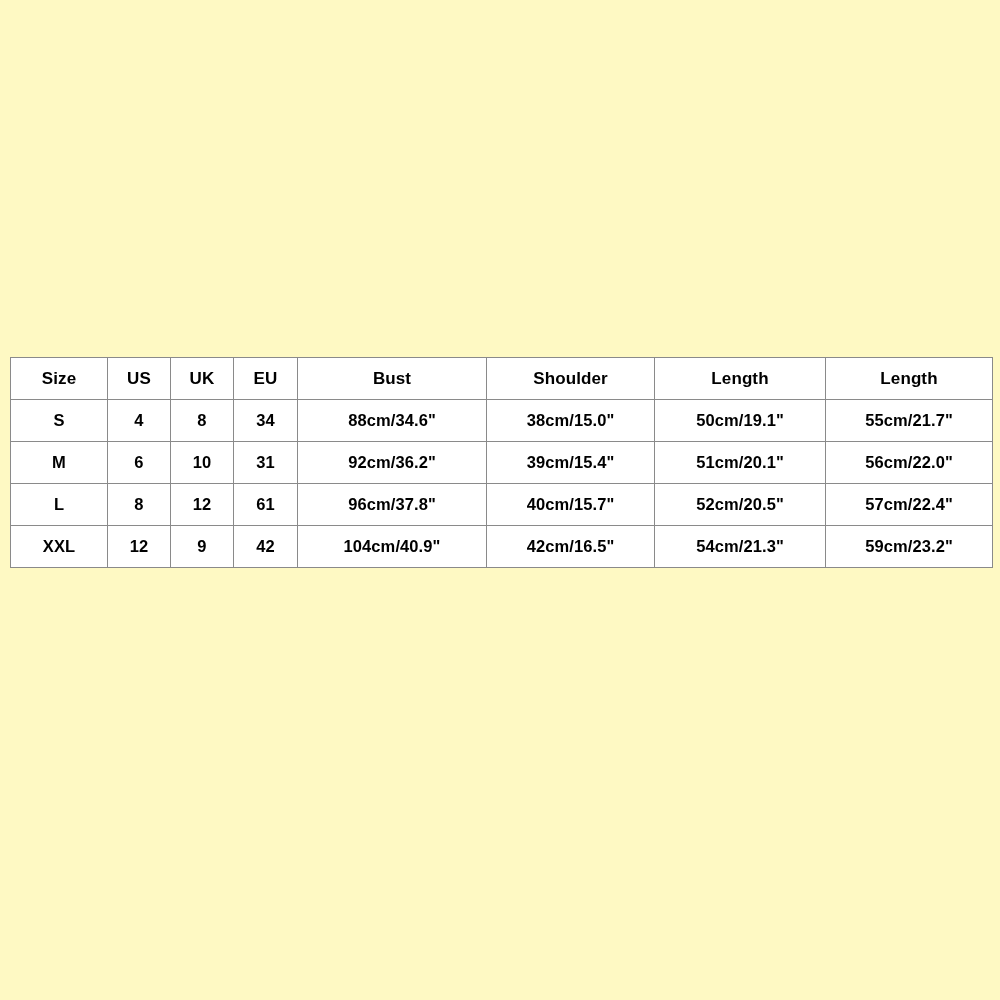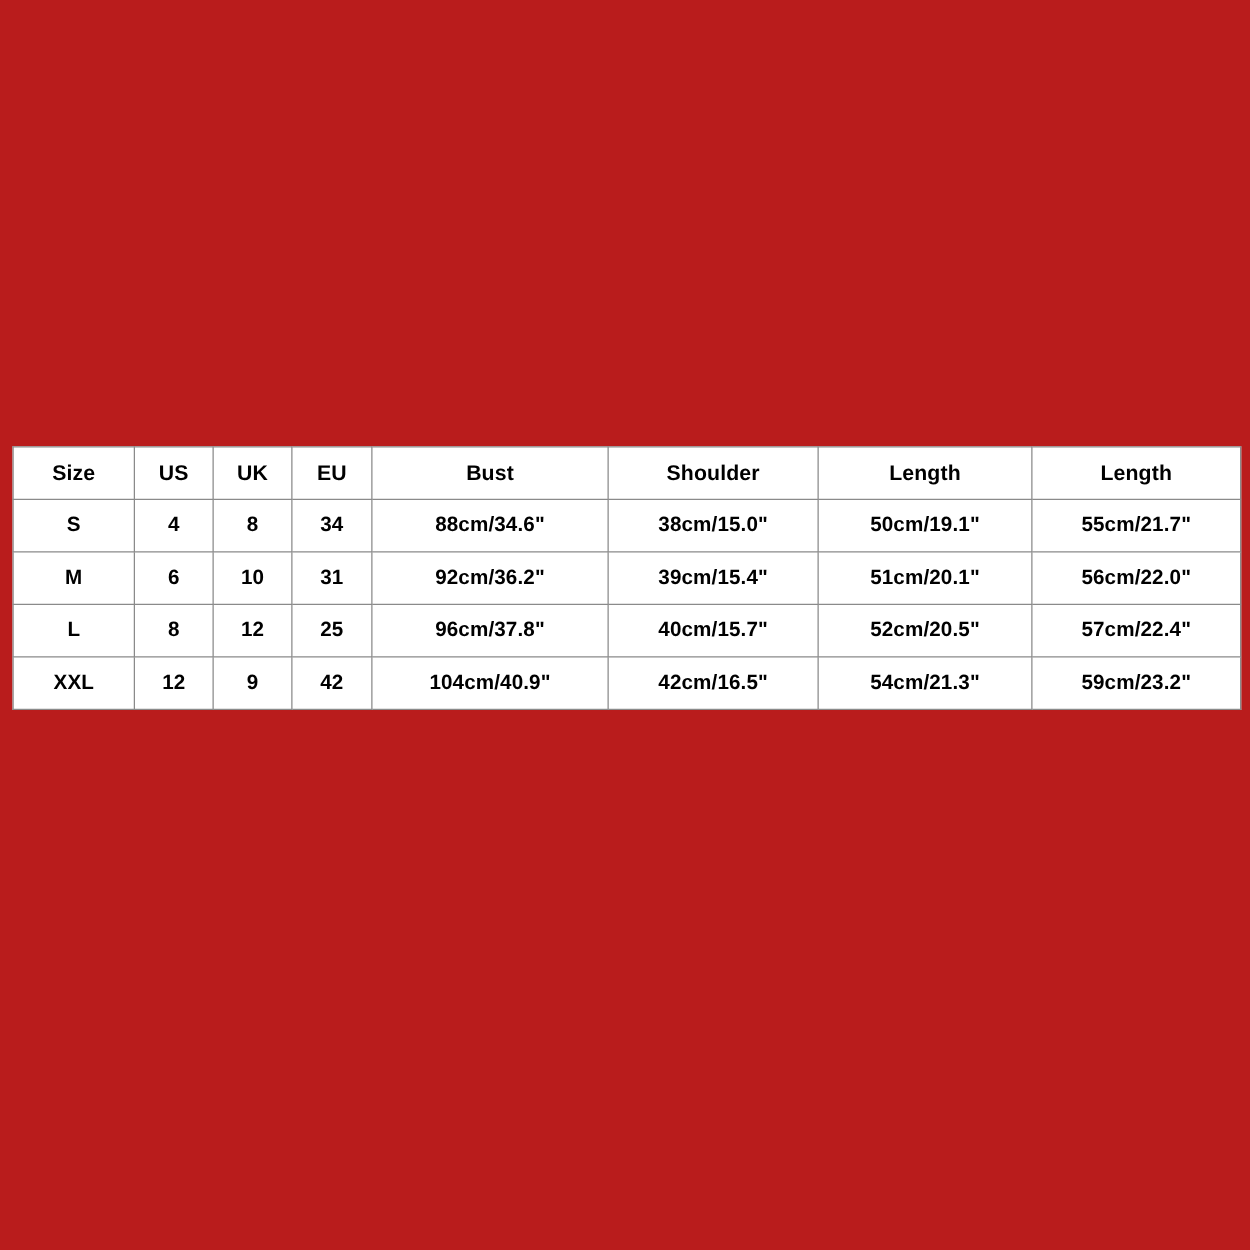--- a/index.html
+++ b/index.html
@@ -13,21 +13,21 @@
     height: 1000px;
     overflow: hidden;
     font-family: "Liberation Sans", sans-serif;
     -webkit-font-smoothing: antialiased;
   }
 
   #page {
     position: relative;
     width: 1000px;
     height: 1000px;
-    background: #b91c1c;
+    background: #fef9c3;
   }
 
   
   #size-chart-wrap {
     position: absolute;
     left: 10px;
     top: 357px;
     width: 982px;
   }
 
@@ -129,21 +129,21 @@
           <td>92cm/36.2"</td>
           <td>39cm/15.4"</td>
           <td>51cm/20.1"</td>
           <td>56cm/22.0"</td>
         </tr>
 
         <tr>
           <td class="label">L</td>
           <td class="num">8</td>
           <td class="num">12</td>
-          <td class="num">25</td>
+          <td class="num">61</td>
           <td>96cm/37.8"</td>
           <td>40cm/15.7"</td>
           <td>52cm/20.5"</td>
           <td>57cm/22.4"</td>
         </tr>
 
 
         <tr>
           <td class="label">XXL</td>
           <td class="num">12</td>

